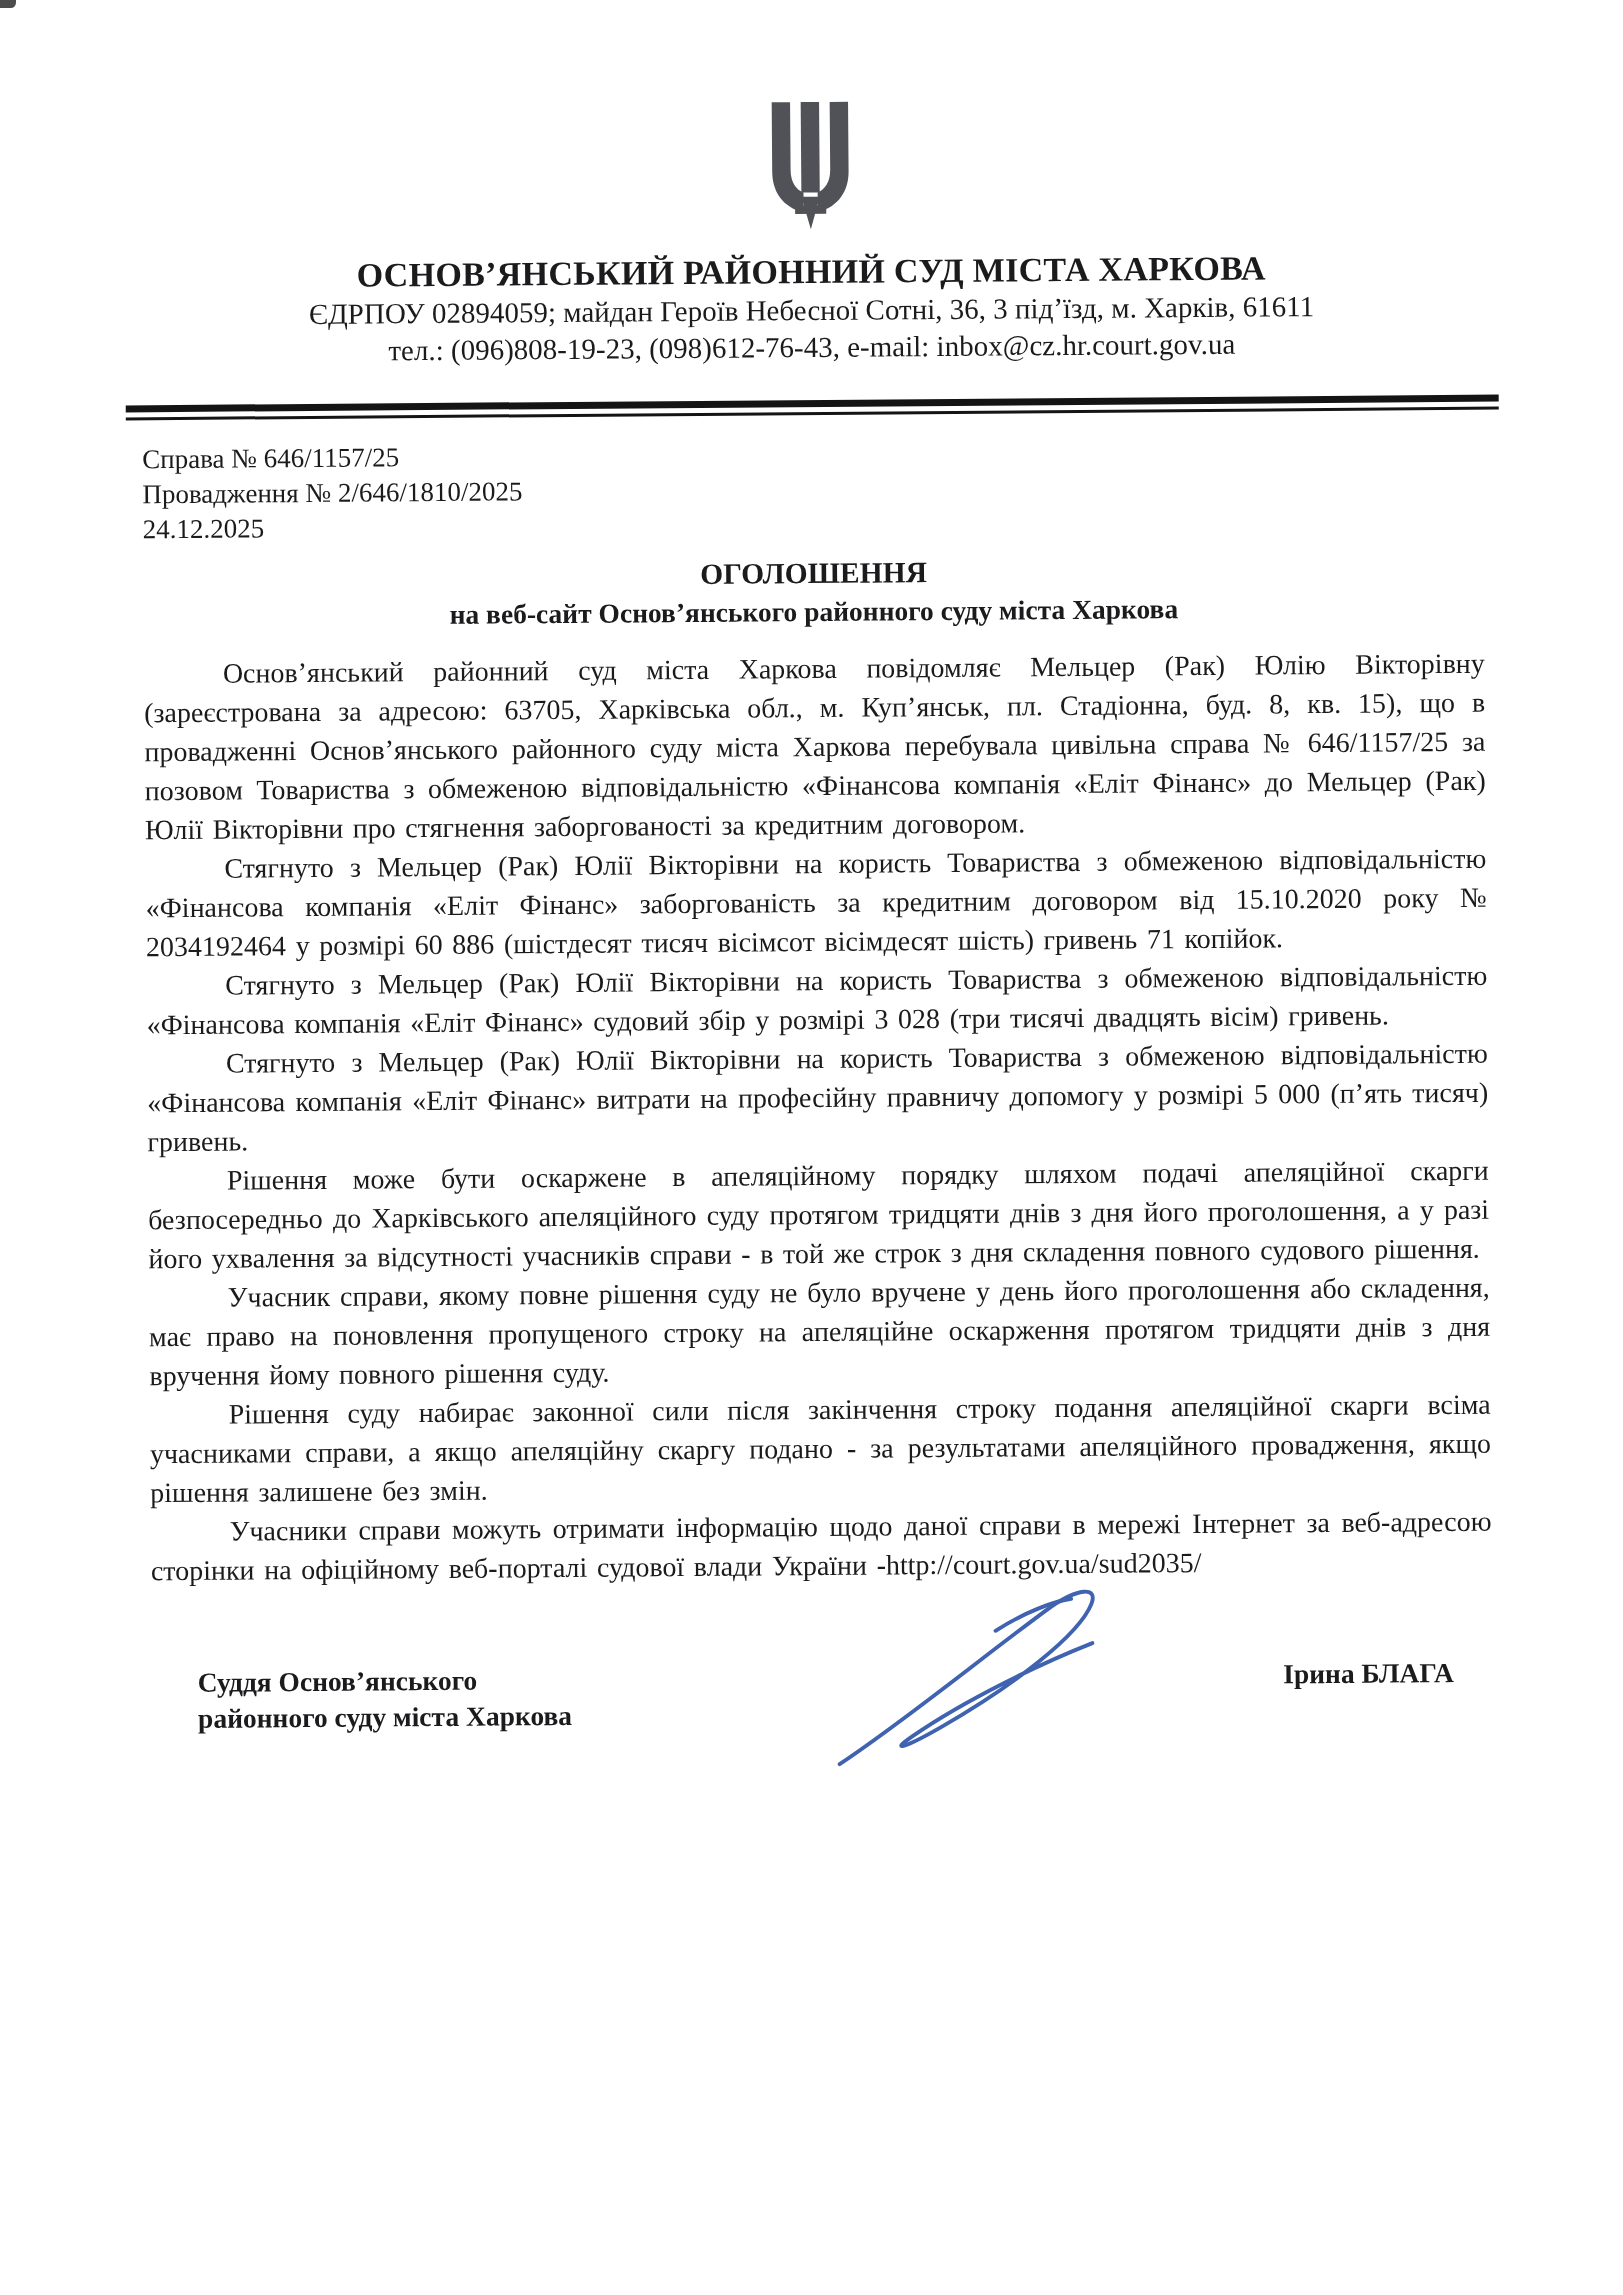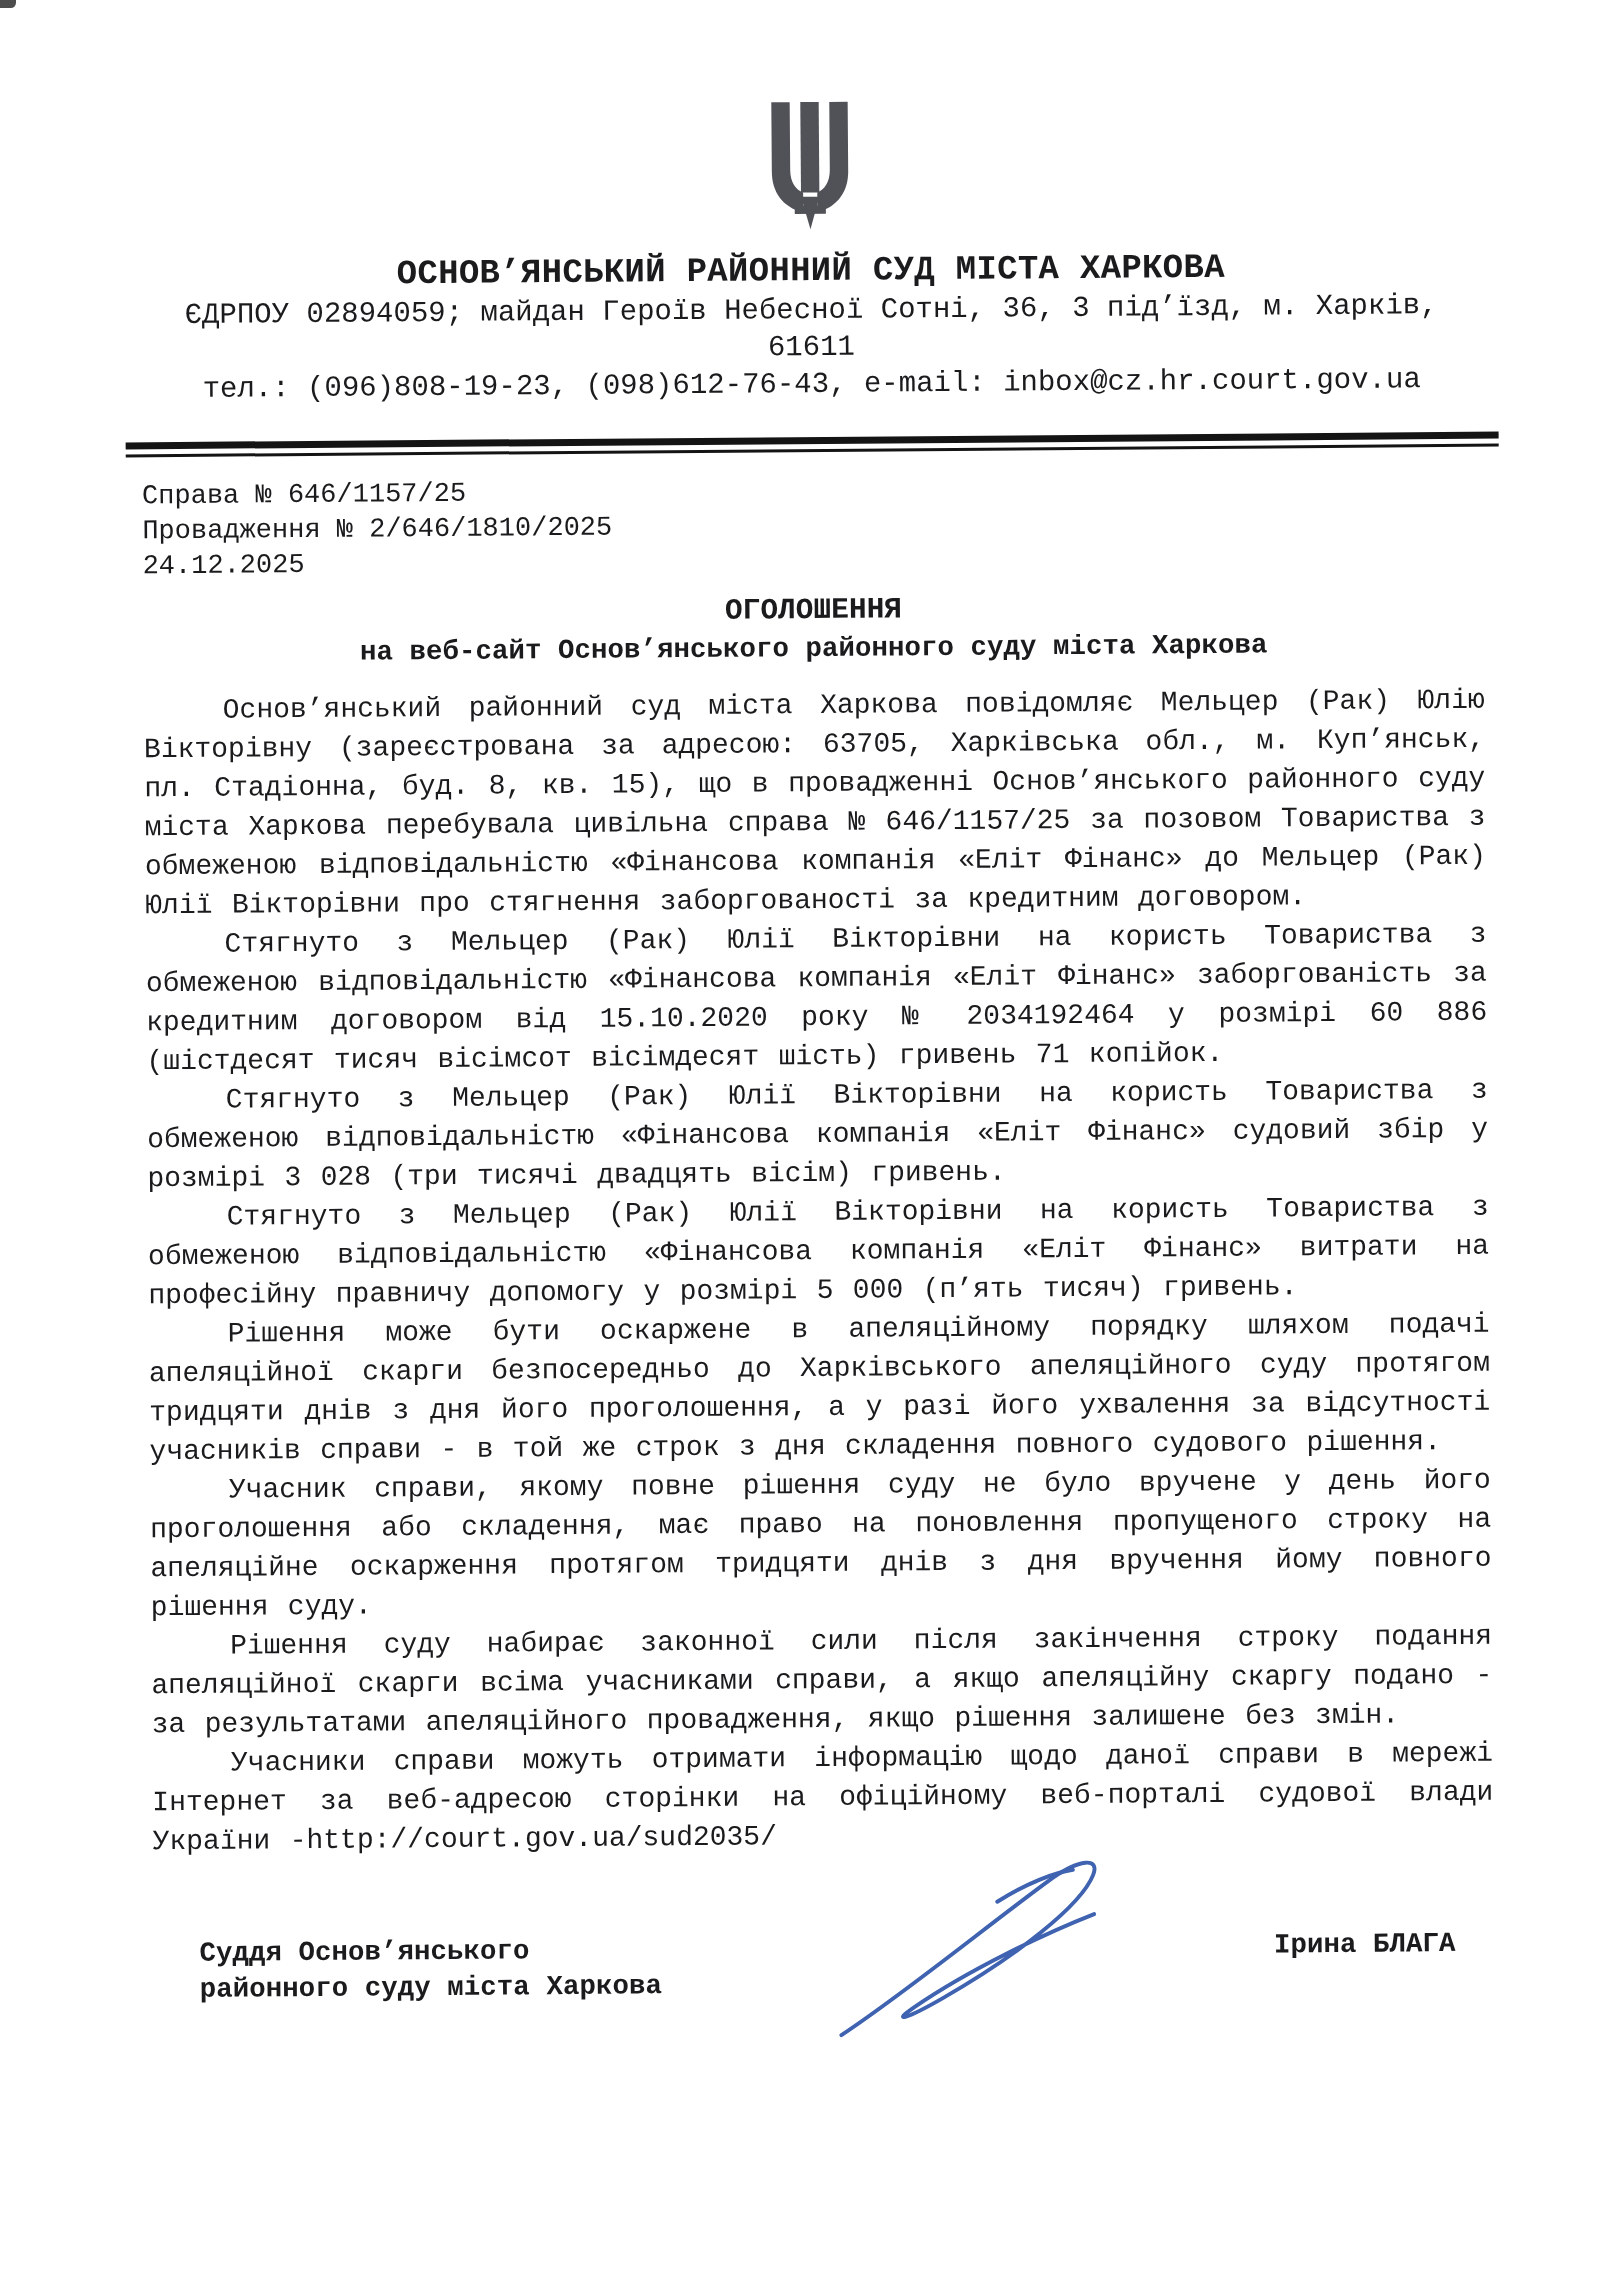--- a/index.html
+++ b/index.html
@@ -11,21 +11,21 @@
   }
   *{box-sizing:border-box;}
   html,body{margin:0;padding:0;}
   body{background:#d9d9d9;}
   .page{
     position:relative;
     width:1623px;height:2295px;
     background:var(--paper);
     overflow:hidden;
     color:var(--text);
-    font-family:Liberation Mono, monospace;
+    font-family:Liberation Serif, serif;
   }
   .content{
     position:relative;
     padding:97px 141px 0;
     transform:rotate(-0.45deg);
     transform-origin:50% 18%;
   }
   .emblem{display:block;margin:0 auto;width:99px;height:143px;}
   .court-name{
     margin-top:10.5px;text-align:center;font-weight:bold;

